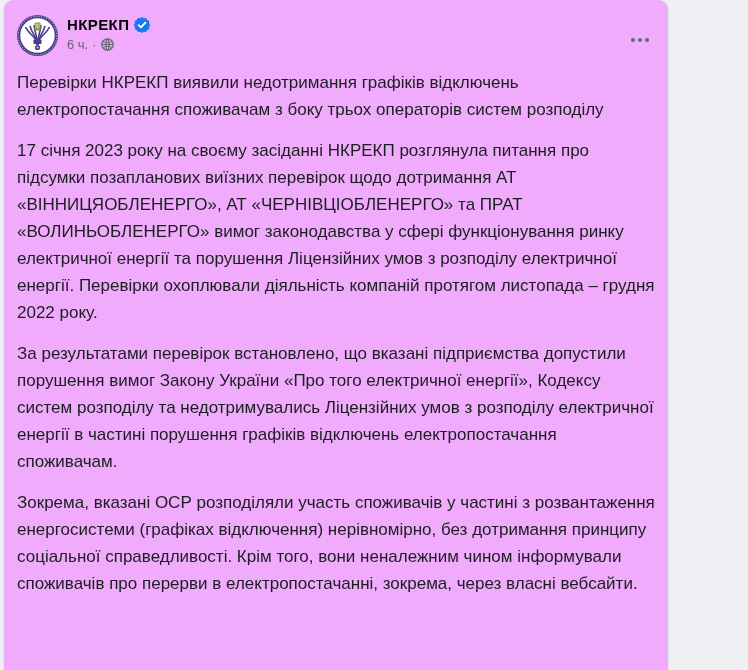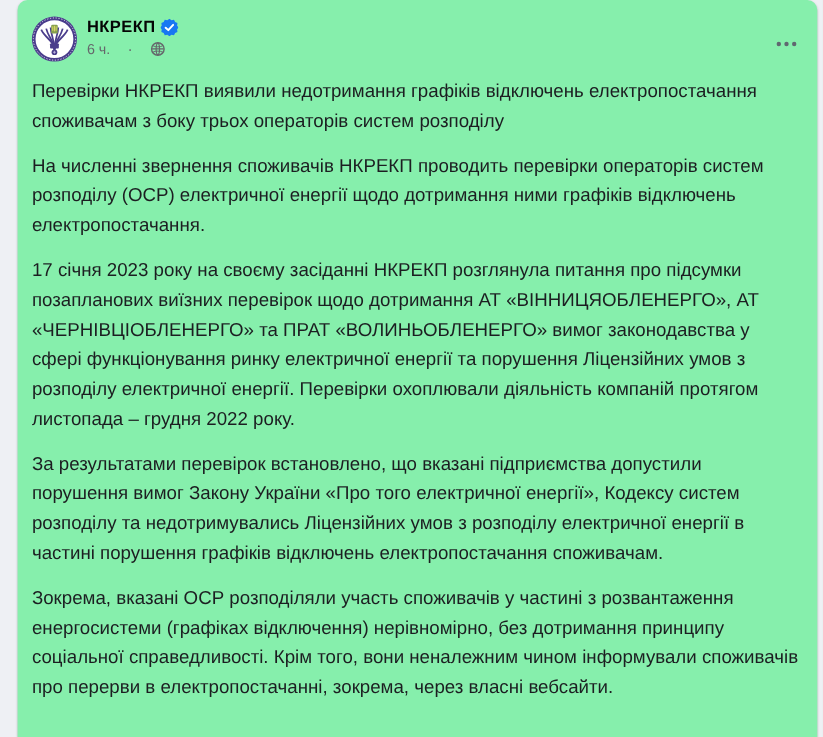--- a/index.html
+++ b/index.html
@@ -4,23 +4,23 @@
 <style>
   * { margin: 0; padding: 0; box-sizing: border-box; }
   html, body {
     width: 748px; height: 670px;
     background: #eef0f4;
     font-family: "Liberation Sans", sans-serif;
     overflow: hidden;
   }
   .post-card {
     position: absolute;
-    left: 16px; top: 0;
-    width: 727px; height: 670px;
-    background: #86efac;
+    left: 4px; top: 0;
+    width: 664px; height: 670px;
+    background: #f0abfc;
     border-radius: 9px 9px 0 0;
     box-shadow: 0 1px 2px rgba(0,0,0,.15);
   }
   .post-header {
     display: flex;
     align-items: flex-start;
     padding: 15px 14px 0 13px;
     position: relative;
   }
   .avatar {
@@ -44,21 +44,21 @@
     font-size: 15px;
     font-weight: bold;
     color: #050505;
     letter-spacing: 0.4px;
     cursor: pointer;
   }
   .verified { display: inline-flex; margin-top: 1px; }
   .meta-row {
     display: flex;
     align-items: center;
-    gap: 16px;
+    gap: 4px;
     margin-top: 4px;
     font-size: 13px;
     color: #65676b;
   }
   .meta-row .timestamp { cursor: pointer; }
   .more-button {
     position: absolute;
     right: 10px; top: 22px;
     width: 36px; height: 36px;
     border-radius: 50%;
@@ -135,19 +135,18 @@
 
     <div class="more-button">
       <span class="dot"></span>
       <span class="dot"></span>
       <span class="dot"></span>
     </div>
   </div>
 
   <div class="post-body">
     <p>Перевірки НКРЕКП виявили недотримання графіків відключень електропостачання споживачам з боку трьох операторів систем розподілу</p>
-    <p>На численні звернення споживачів НКРЕКП проводить перевірки операторів систем розподілу (ОСР) електричної енергії щодо дотримання ними графіків відключень електропостачання.</p>
     <p>17 січня 2023 року на своєму засіданні НКРЕКП розглянула питання про підсумки позапланових виїзних перевірок щодо дотримання АТ «ВІННИЦЯОБЛЕНЕРГО», АТ «ЧЕРНІВЦІОБЛЕНЕРГО» та ПРАТ «ВОЛИНЬОБЛЕНЕРГО» вимог законодавства у сфері функціонування ринку електричної енергії та порушення Ліцензійних умов з розподілу електричної енергії. Перевірки охоплювали діяльність компаній протягом листопада – грудня 2022 року.</p>
     <p>За результатами перевірок встановлено, що вказані підприємства допустили порушення вимог Закону України «Про того електричної енергії», Кодексу систем розподілу та недотримувались Ліцензійних умов з розподілу електричної енергії в частині порушення графіків відключень електропостачання споживачам.</p>
     <p>Зокрема, вказані ОСР розподіляли участь споживачів у частині з розвантаження енергосистеми (графіках відключення) нерівномірно, без дотримання принципу соціальної справедливості. Крім того, вони неналежним чином інформували споживачів про перерви в електропостачанні, зокрема, через власні вебсайти.</p>
   </div>
 
 </div>
 
 </body></html>

